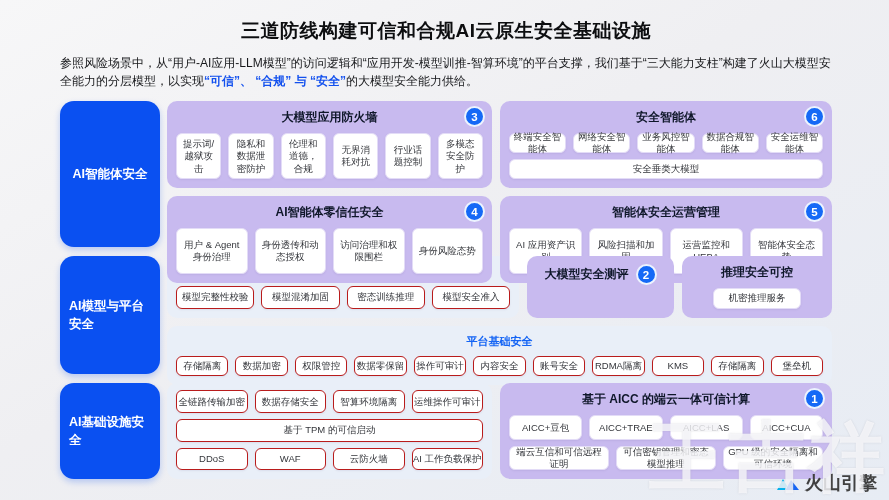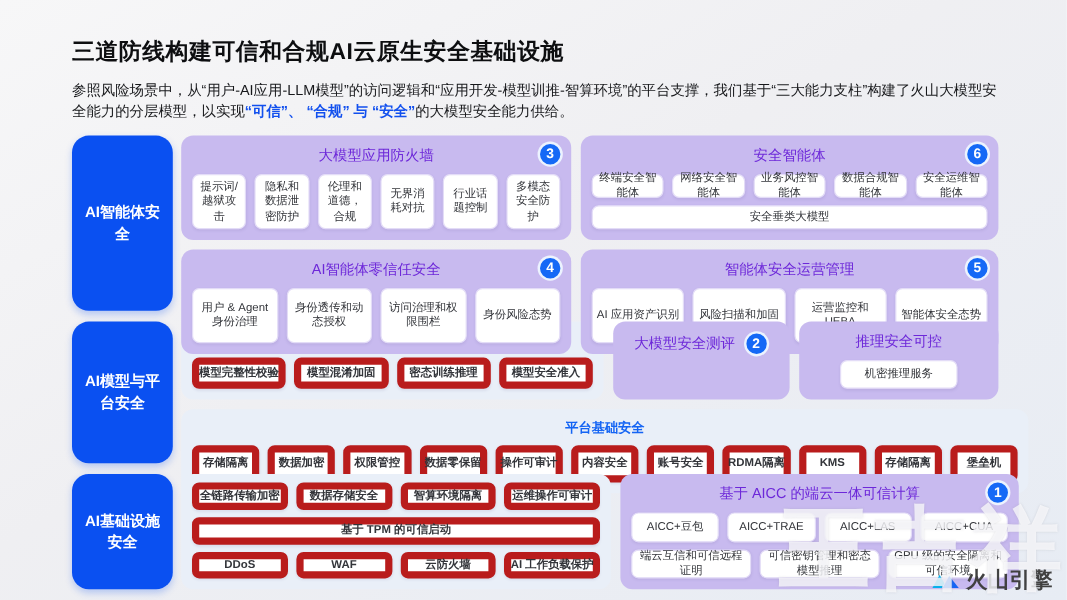--- a/index.html
+++ b/index.html
@@ -5,46 +5,46 @@
   html,body { margin:0; padding:0; }
   body {
     width:889px; height:500px; overflow:hidden; position:relative;
     background: linear-gradient(150deg, #f7f7f8 0%, #efeff2 45%, #e7ecf4 100%);
     font-family: "Liberation Sans", "DejaVu Sans", sans-serif;
     color:#16171c;
   }
   .slide { position:absolute; inset:0; padding:14px 57px 0 60px; box-sizing:border-box; }
 
   
-  .title { text-align:left; font-size:19px; font-weight:800; color:#0d0e10; margin:16px 0 10px; letter-spacing:0.5px; }
+  .title { text-align:center; font-size:19px; font-weight:800; color:#0d0e10; margin:4px 0 10px; letter-spacing:0.5px; }
   .intro { font-size:12px; line-height:1.52; color:#17181b; margin:0 0 11px; }
   .intro .hl { color:#1250ee; font-weight:800; }
 
   
   .band { display:flex; gap:7px; margin-bottom:9px; }
   .band1 { height:146px; }
   .band2 { height:118px; }
   .band3 { height:96px; }
   .side {
-    width:84px; flex:none; background:#0a50f1; color:#ffffff; border-radius:14px;
-    display:flex; align-items:center; justify-content:center; text-align:center;
+    width:100px; flex:none; background:#0a50f1; color:#ffffff; border-radius:14px;
+    display:flex; align-items:center; justify-content:center; text-align:left;
     font-size:12.5px; font-weight:700; line-height:1.5; padding:0 9px; box-sizing:border-box;
     box-shadow:0 3px 6px rgba(10,80,241,0.25);
   }
   .main { flex:1; min-width:0; }
 
   .cols2 { display:grid; grid-template-columns: 325px 1fr; gap:8px; height:100%; }
   .colstack { display:flex; flex-direction:column; gap:8px; height:100%; }
 
   
   .pbox {
     background:#c8baef; border-radius:10px; padding:7px 9px 9px; position:relative;
     display:flex; flex-direction:column; box-sizing:border-box; flex:1; min-height:0;
   }
-  .pbox .box-title { text-align:center; font-weight:400; font-size:12px; color:#6d28d9; margin:1px 0 7px; }
+  .pbox .box-title { text-align:center; font-weight:700; font-size:12px; color:#0f172a; margin:1px 0 7px; }
   .badge {
     width:21px; height:21px; border-radius:50%; background:#1569f6; color:#fff;
     font-size:11.5px; font-weight:800; display:flex; align-items:center; justify-content:center;
     border:2px solid rgba(255,255,255,0.92); box-sizing:border-box; flex:none;
   }
   .badge.corner { position:absolute; top:5px; right:7px; }
   .title-row { display:flex; align-items:center; justify-content:center; gap:7px; margin:1px 0 7px; }
   .title-row .box-title { margin:0; }
 
   
@@ -57,21 +57,21 @@
   
   .row { display:flex; gap:7px; flex:1; min-height:0; }
   .rows { display:flex; flex-direction:column; gap:6px; flex:1; min-height:0; }
   .card {
     flex:1; min-width:0; background:#ffffff; border-radius:6px;
     display:flex; align-items:center; justify-content:center; text-align:center;
     font-size:9.5px; color:#33353a; line-height:1.3; padding:3px 3px; box-sizing:border-box;
     box-shadow:0 1px 2px rgba(90,80,140,0.10);
   }
   .pbox .card { border:1px solid #e3dcf7; }
-  .lbox .card { border:6px solid #b91c1c;font-weight:bold; }
+  .lbox .card { border:1px solid #b91c1c; }
   .card.nowrap { white-space:nowrap; }
   .card.wide { flex:none; width:100%; }
   .card.narrow { flex:none; width:66%; margin:0 auto; }
 
   
   .b2rowA { height:65px; display:grid; grid-template-columns: 352px 147px 1fr; gap:8px; }
   .b2rowB { flex:1; display:flex; margin-top:8px; }
   .b2stack { display:flex; flex-direction:column; height:100%; }
 
   

